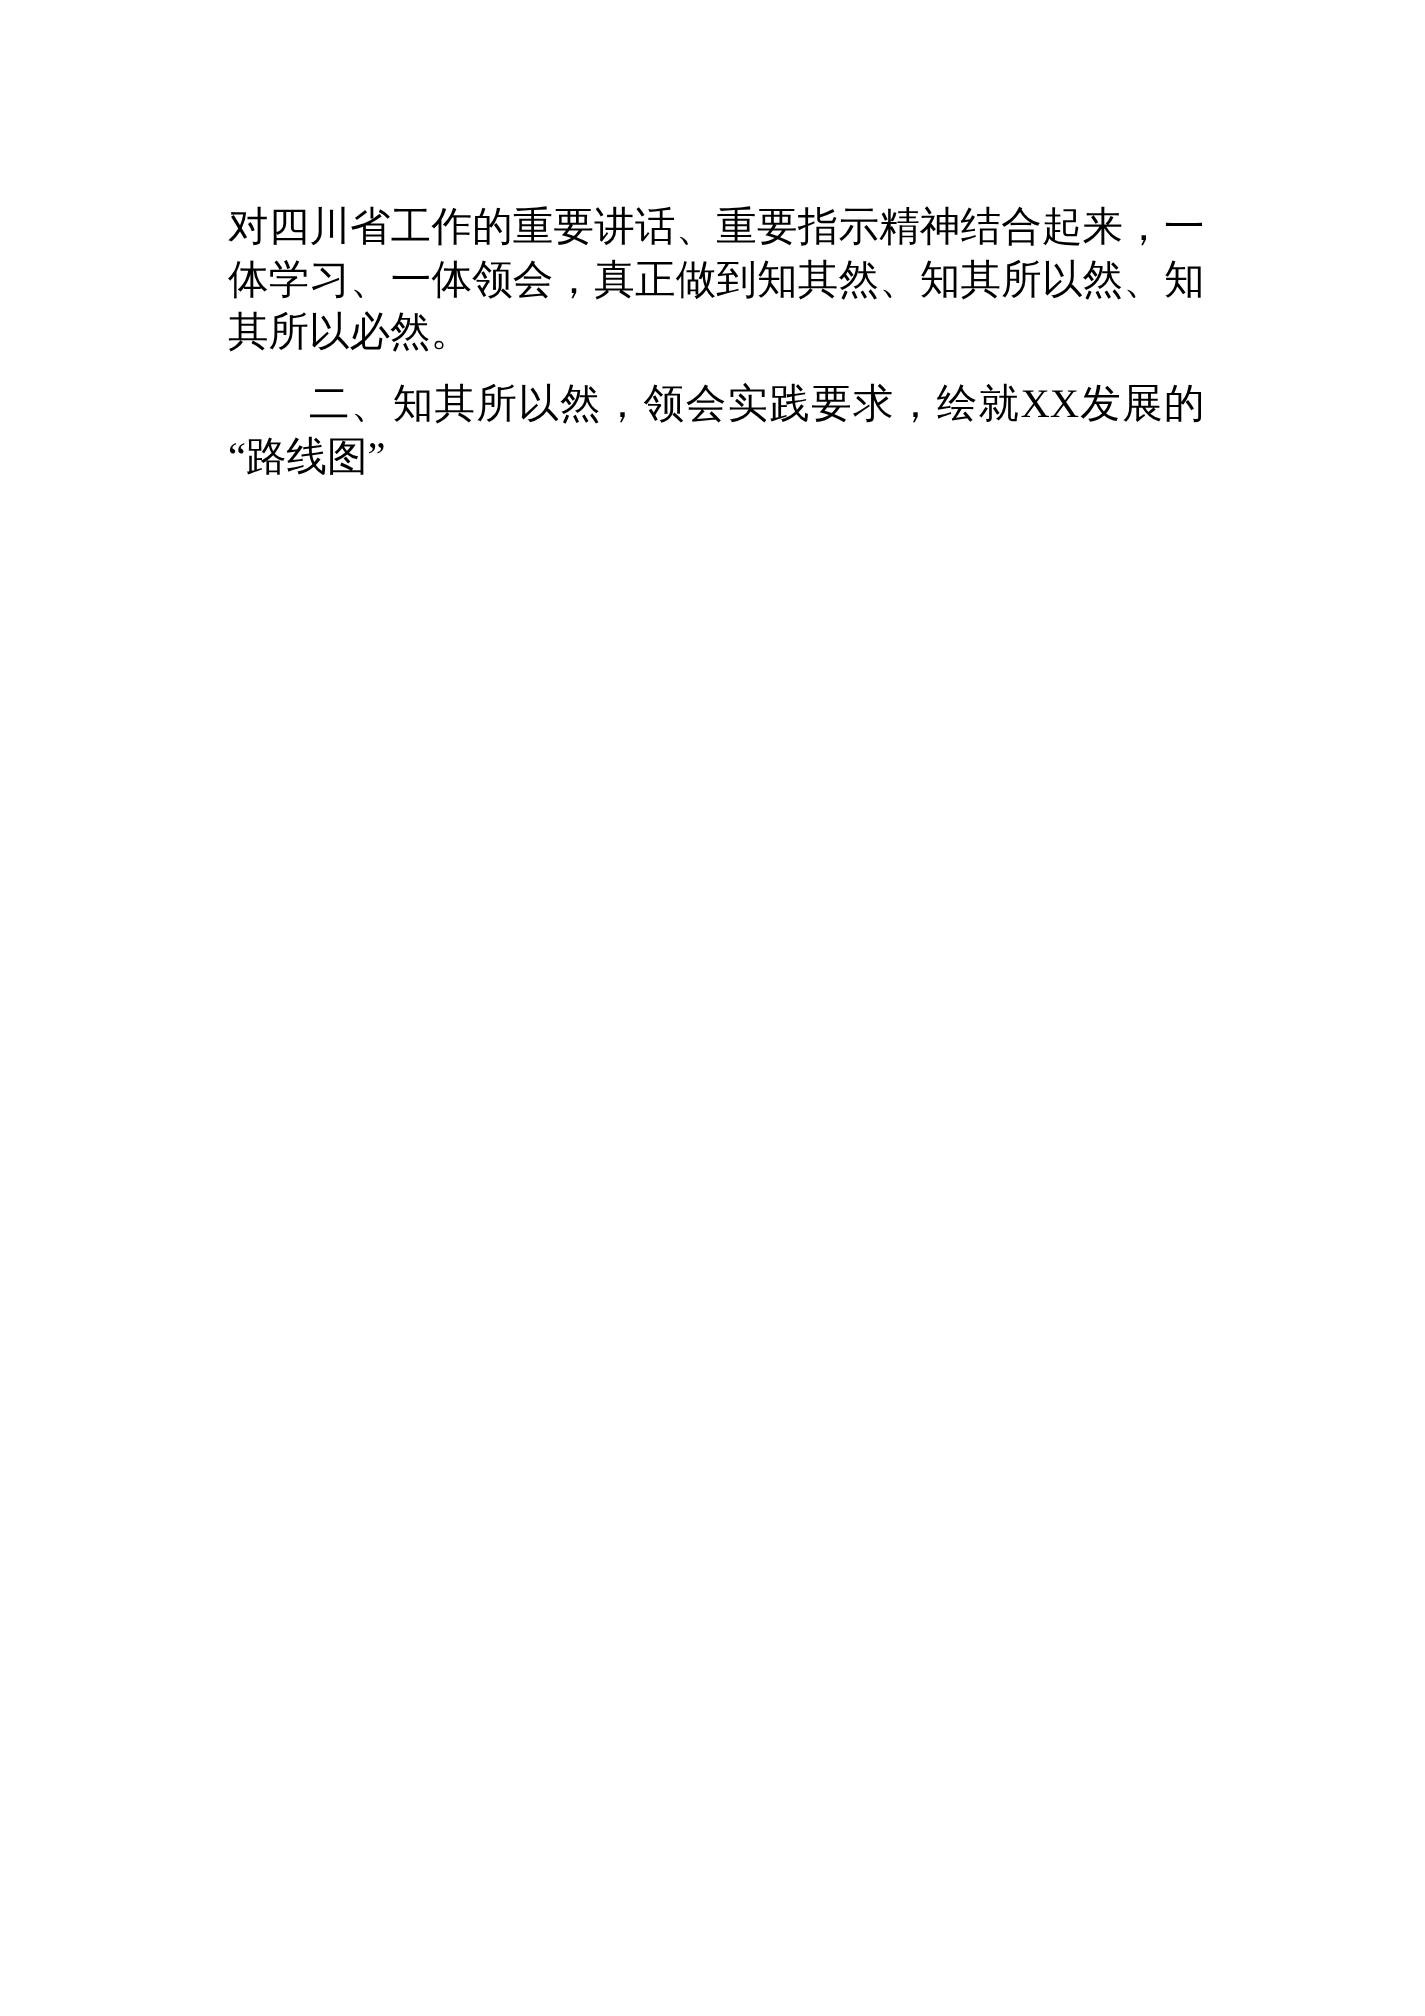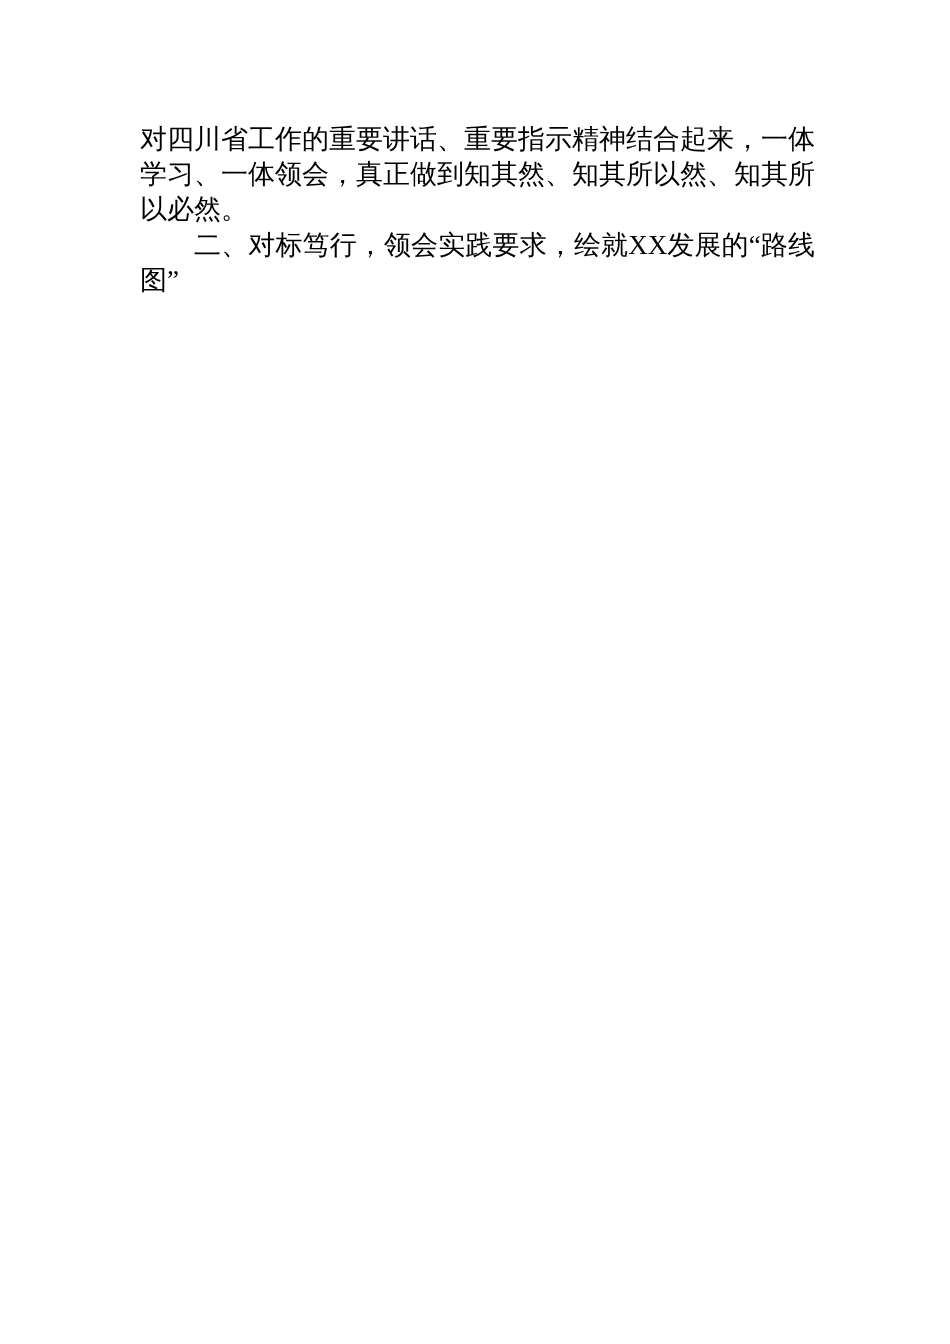--- a/index.html
+++ b/index.html
@@ -23,32 +23,32 @@
     width: 675px;
     font-family: "Liberation Serif", "DejaVu Serif", serif;
     font-size: 27px;
     line-height: 35.2px;
     color: #000000;
     text-align: justify;
     text-justify: inter-ideograph;
     word-break: break-all;
   }
   .para {
-    margin: 0;
+    margin: 12px;
     padding: 0;
   }
   .para.indent {
     text-indent: 2em;
   }
   .para.heading {
     
     font-weight: normal;
   }
 </style>
 </head>
 <body>
 
 <div class="page">
   <div class="doc-body">
       <p class="para">对四川省工作的重要讲话、重要指示精神结合起来，一体学习、一体领会，真正做到知其然、知其所以然、知其所以必然。</p>
-      <p class="para indent heading">二、对标笃行，领会实践要求，绘就XX发展的“路线图”</p>
+      <p class="para indent heading">二、知其所以然，领会实践要求，绘就XX发展的“路线图”</p>
     </div>
 </div>
 
 </body></html>

